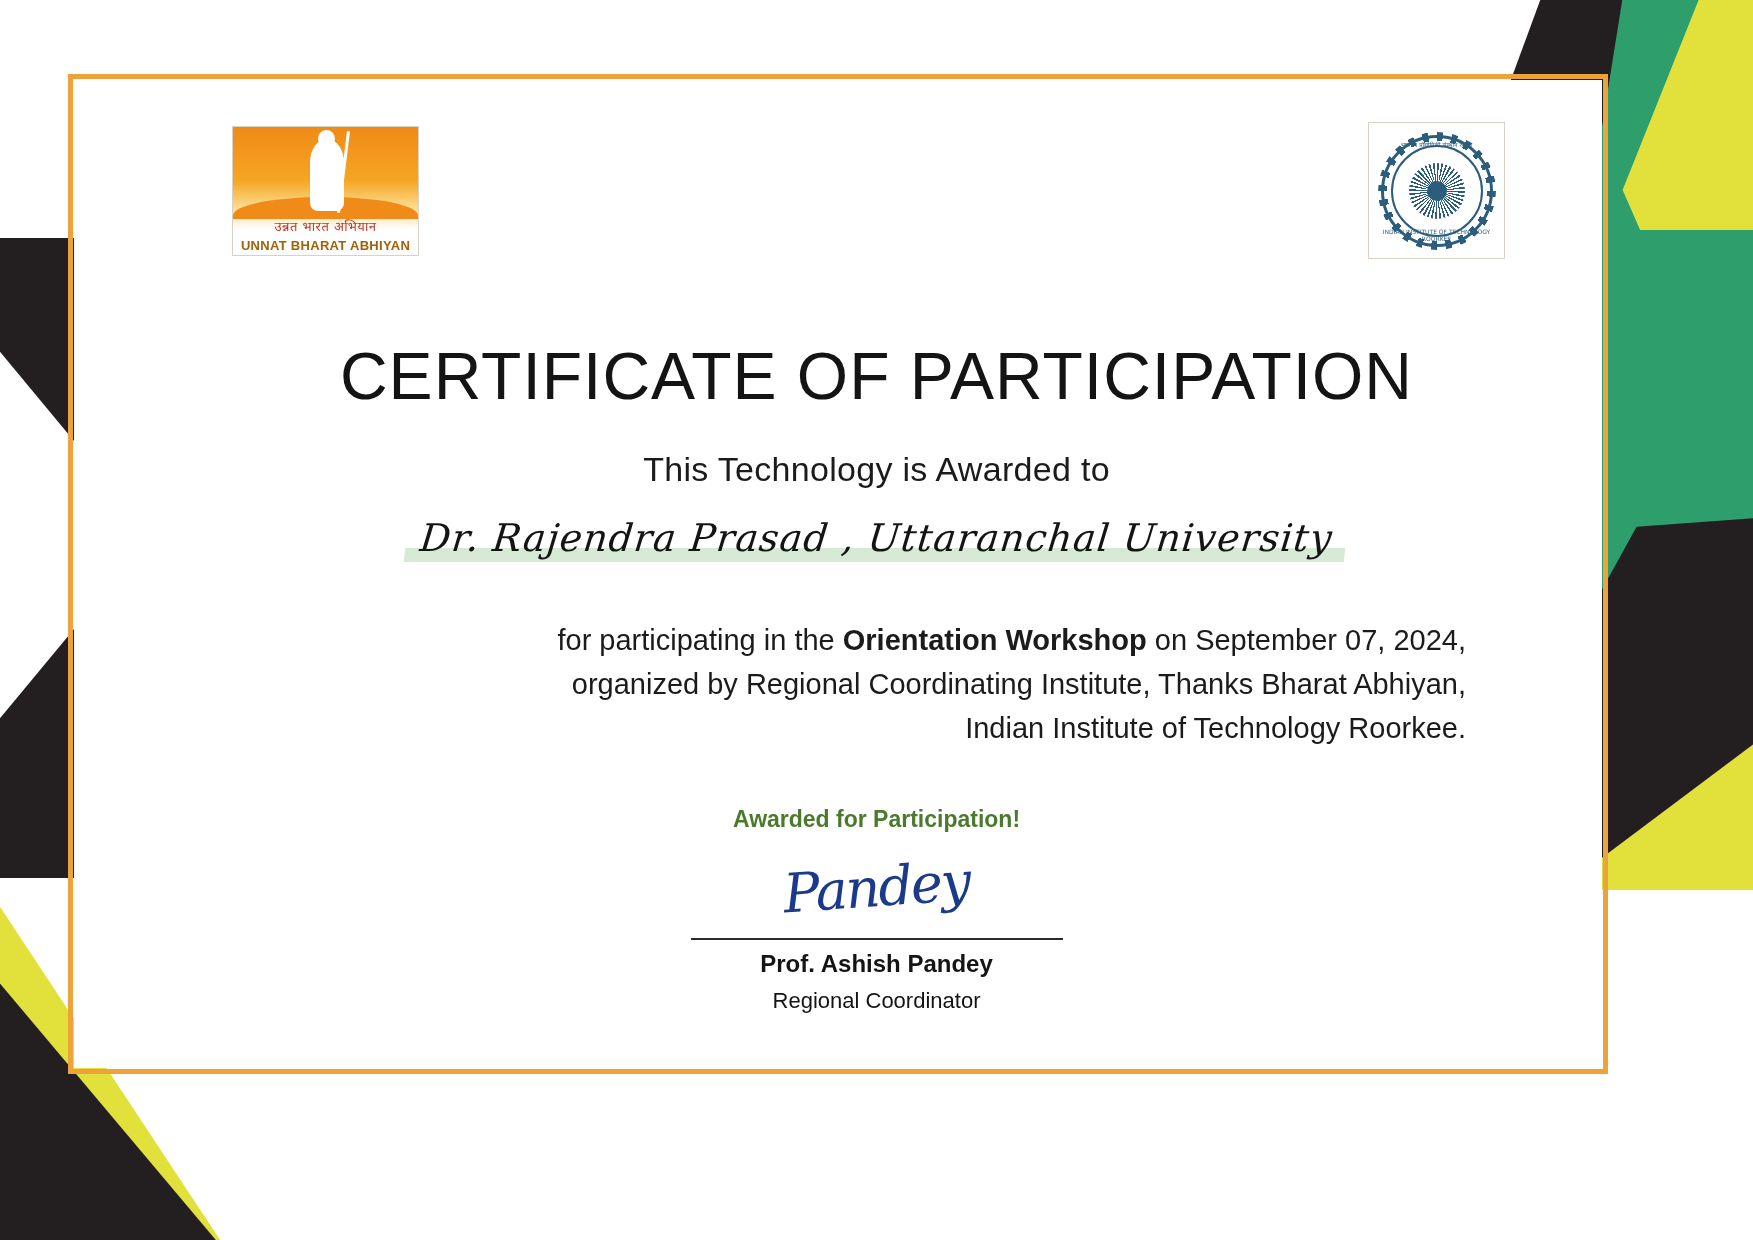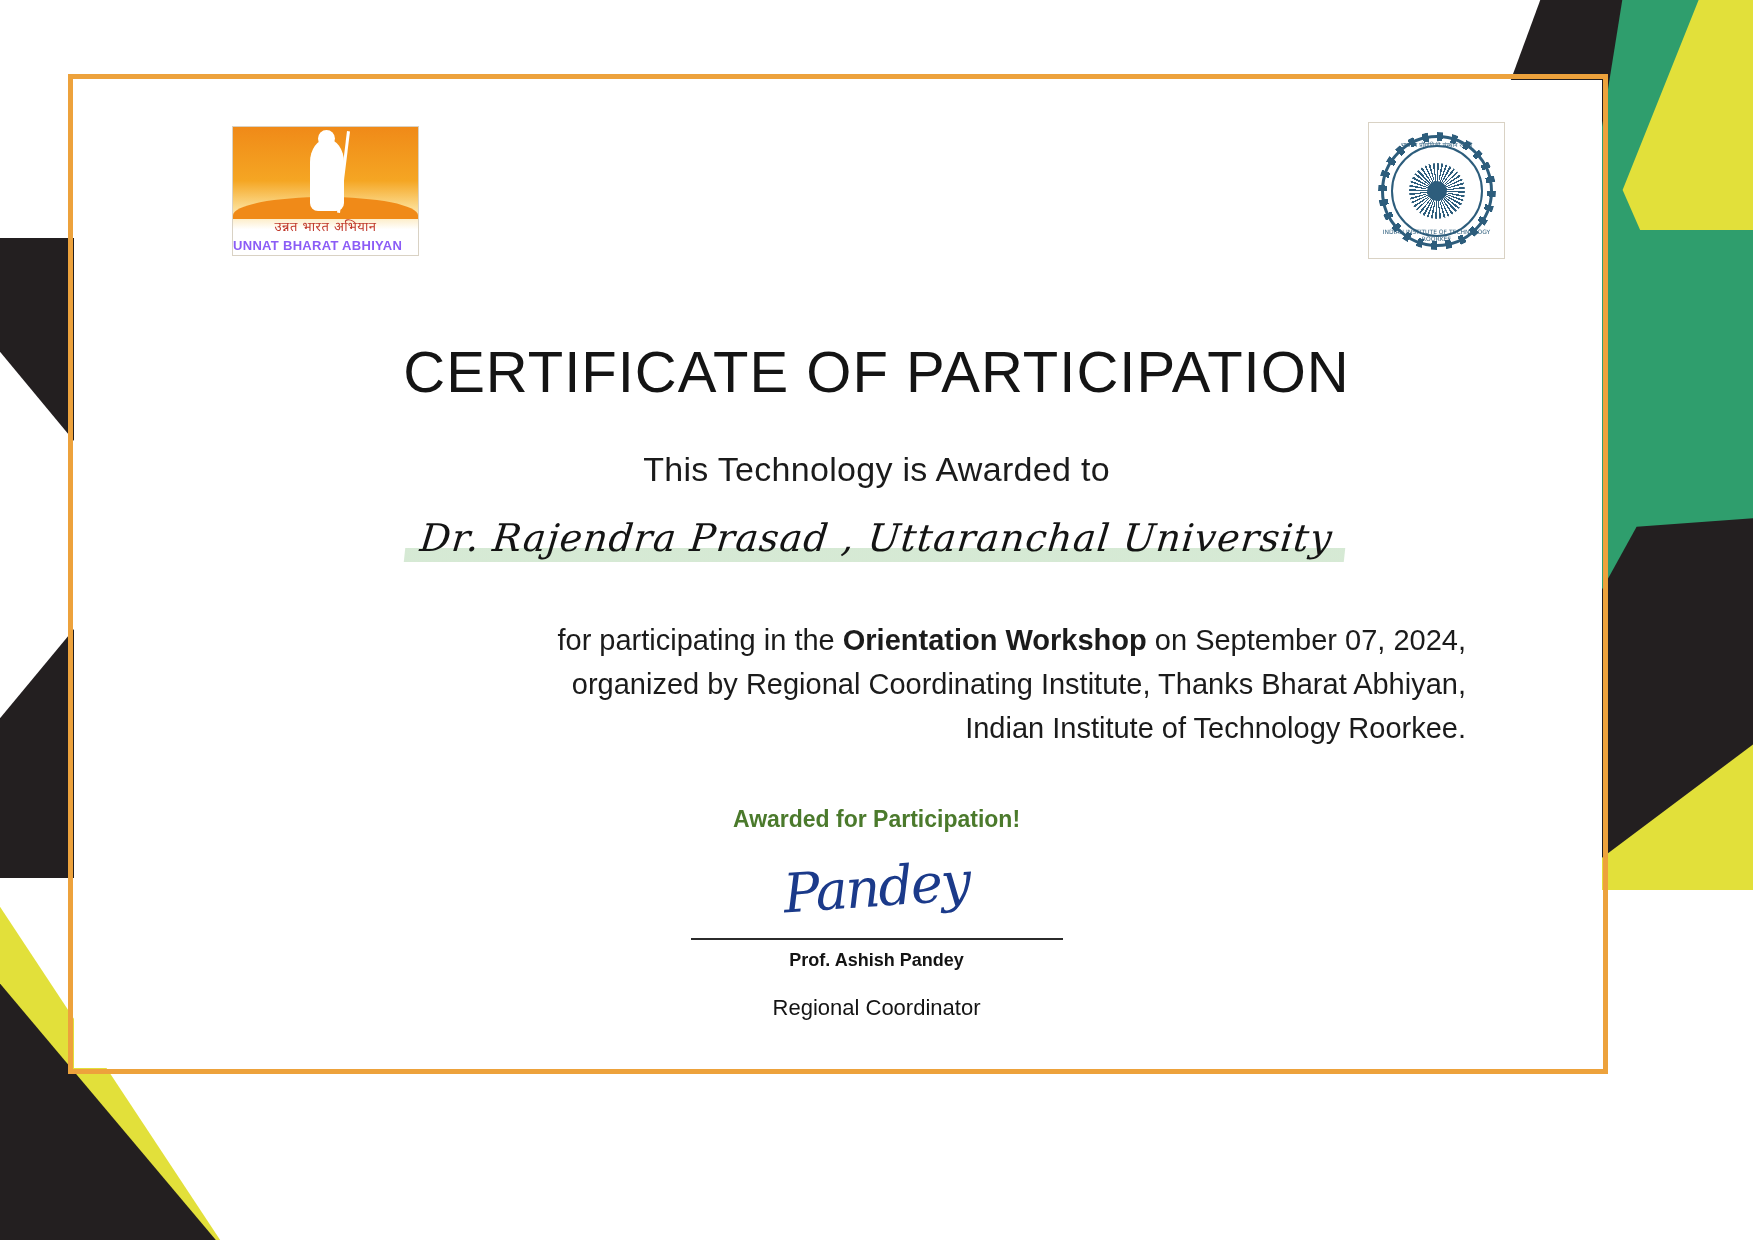--- a/index.html
+++ b/index.html
@@ -188,24 +188,24 @@
     left: 0; right: 0; bottom: 20px;
     text-align: center;
     font-size: 13px;
     color: #c0392b;
     font-family: "DejaVu Sans", sans-serif;
     letter-spacing: 0.5px;
   }
   .uba-eng {
     position: absolute;
     left: 0; right: 0; bottom: 2px;
-    text-align: left;
+    text-align: center;
     font-size: 13px;
     font-weight: bold;
-    color: #8b5cf6;
+    color: #a16207;
     letter-spacing: 0.3px;
   }
 
   .logo-right {
     position: absolute;
     top: 122px;
     left: 1368px;
     width: 135px;
     height: 135px;
     border: 1px solid #d9d2c4;
@@ -265,21 +265,21 @@
     font-family: "DejaVu Sans", sans-serif;
   }
   .iitr-top-text { top: 18px; }
   .iitr-bottom-text { bottom: 16px; }
 
   .title {
     position: absolute;
     top: 338px;
     left: 0; right: 0;
     text-align: center;
-    font-size: 58px;
+    font-size: 66px;
     font-weight: 400;
     letter-spacing: 1px;
     color: #141414;
     font-family: "Liberation Sans", sans-serif;
   }
   .subtitle {
     position: absolute;
     top: 450px;
     left: 0; right: 0;
     text-align: center;
@@ -342,24 +342,24 @@
     display: inline-block;
     height: 82px;
   }
   .sign-line {
     width: 372px;
     height: 2px;
     background: #2b2b2b;
     margin: 0 auto 10px;
   }
   .sign-name {
-    font-size: 18px;
+    font-size: 24px;
     font-weight: bold;
     color: #141414;
-    margin-bottom: 24px;
+    margin-bottom: 10px;
   }
   .sign-role {
     font-size: 22px;
     color: #141414;
   }
 </style>
 </head>
 <body>
 
 <div class="certificate">

